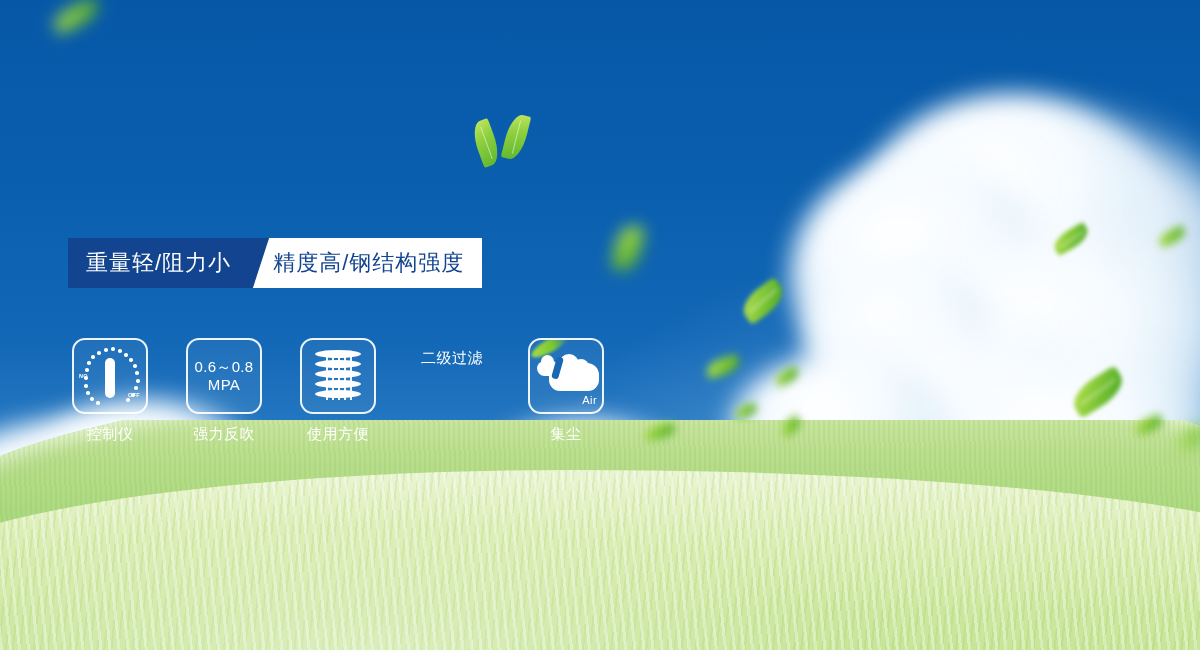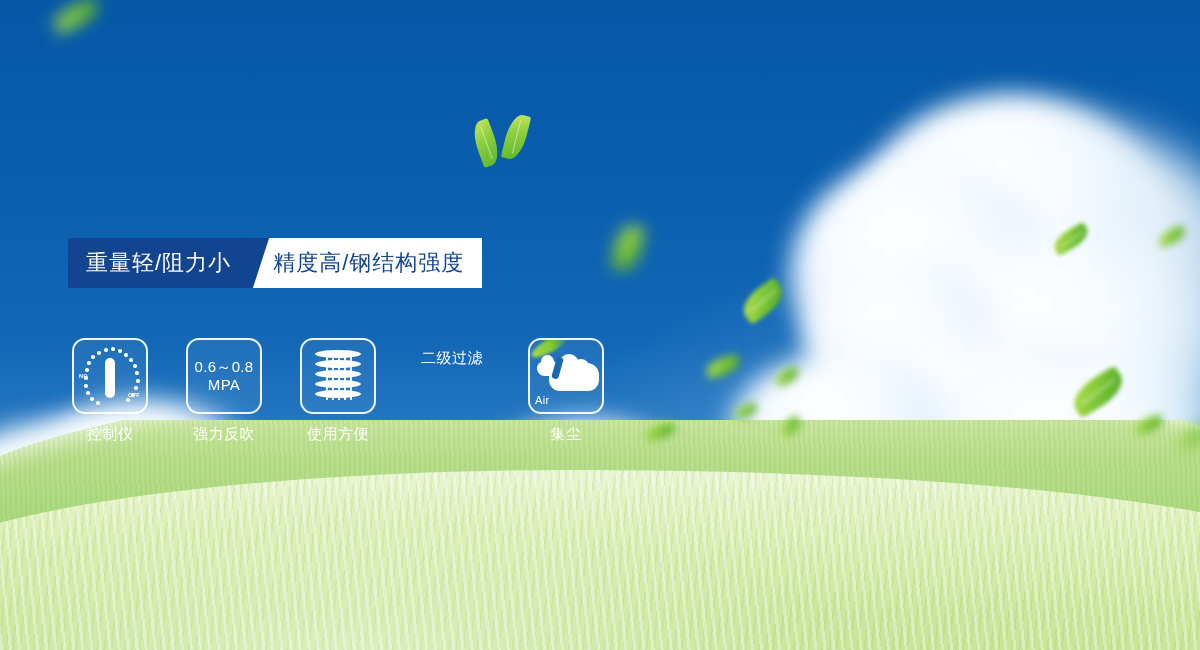--- a/index.html
+++ b/index.html
@@ -330,21 +330,21 @@
     position: absolute;
     left: 19px; top: 10px;
     width: 7px; height: 22px;
     background: #1868b4;
     transform: rotate(16deg);
     border-radius: 3px;
   }
   .ic-cloud .c-air {
     position: absolute;
     left: 0; right: 0; bottom: -1px;
-    text-align: left;
+    text-align: right;
     font-size: 11px;
     color: #ffffff;
     letter-spacing: 0.4px;
   }
   .ic-cloud .c-streak {
     position: absolute;
     left: -6px; top: -8px;
     width: 42px; height: 13px;
     border-radius: 50%;
     background: linear-gradient(100deg, #a8dd4e 0%, #7cc832 55%, rgba(124,200,50,0) 100%);

